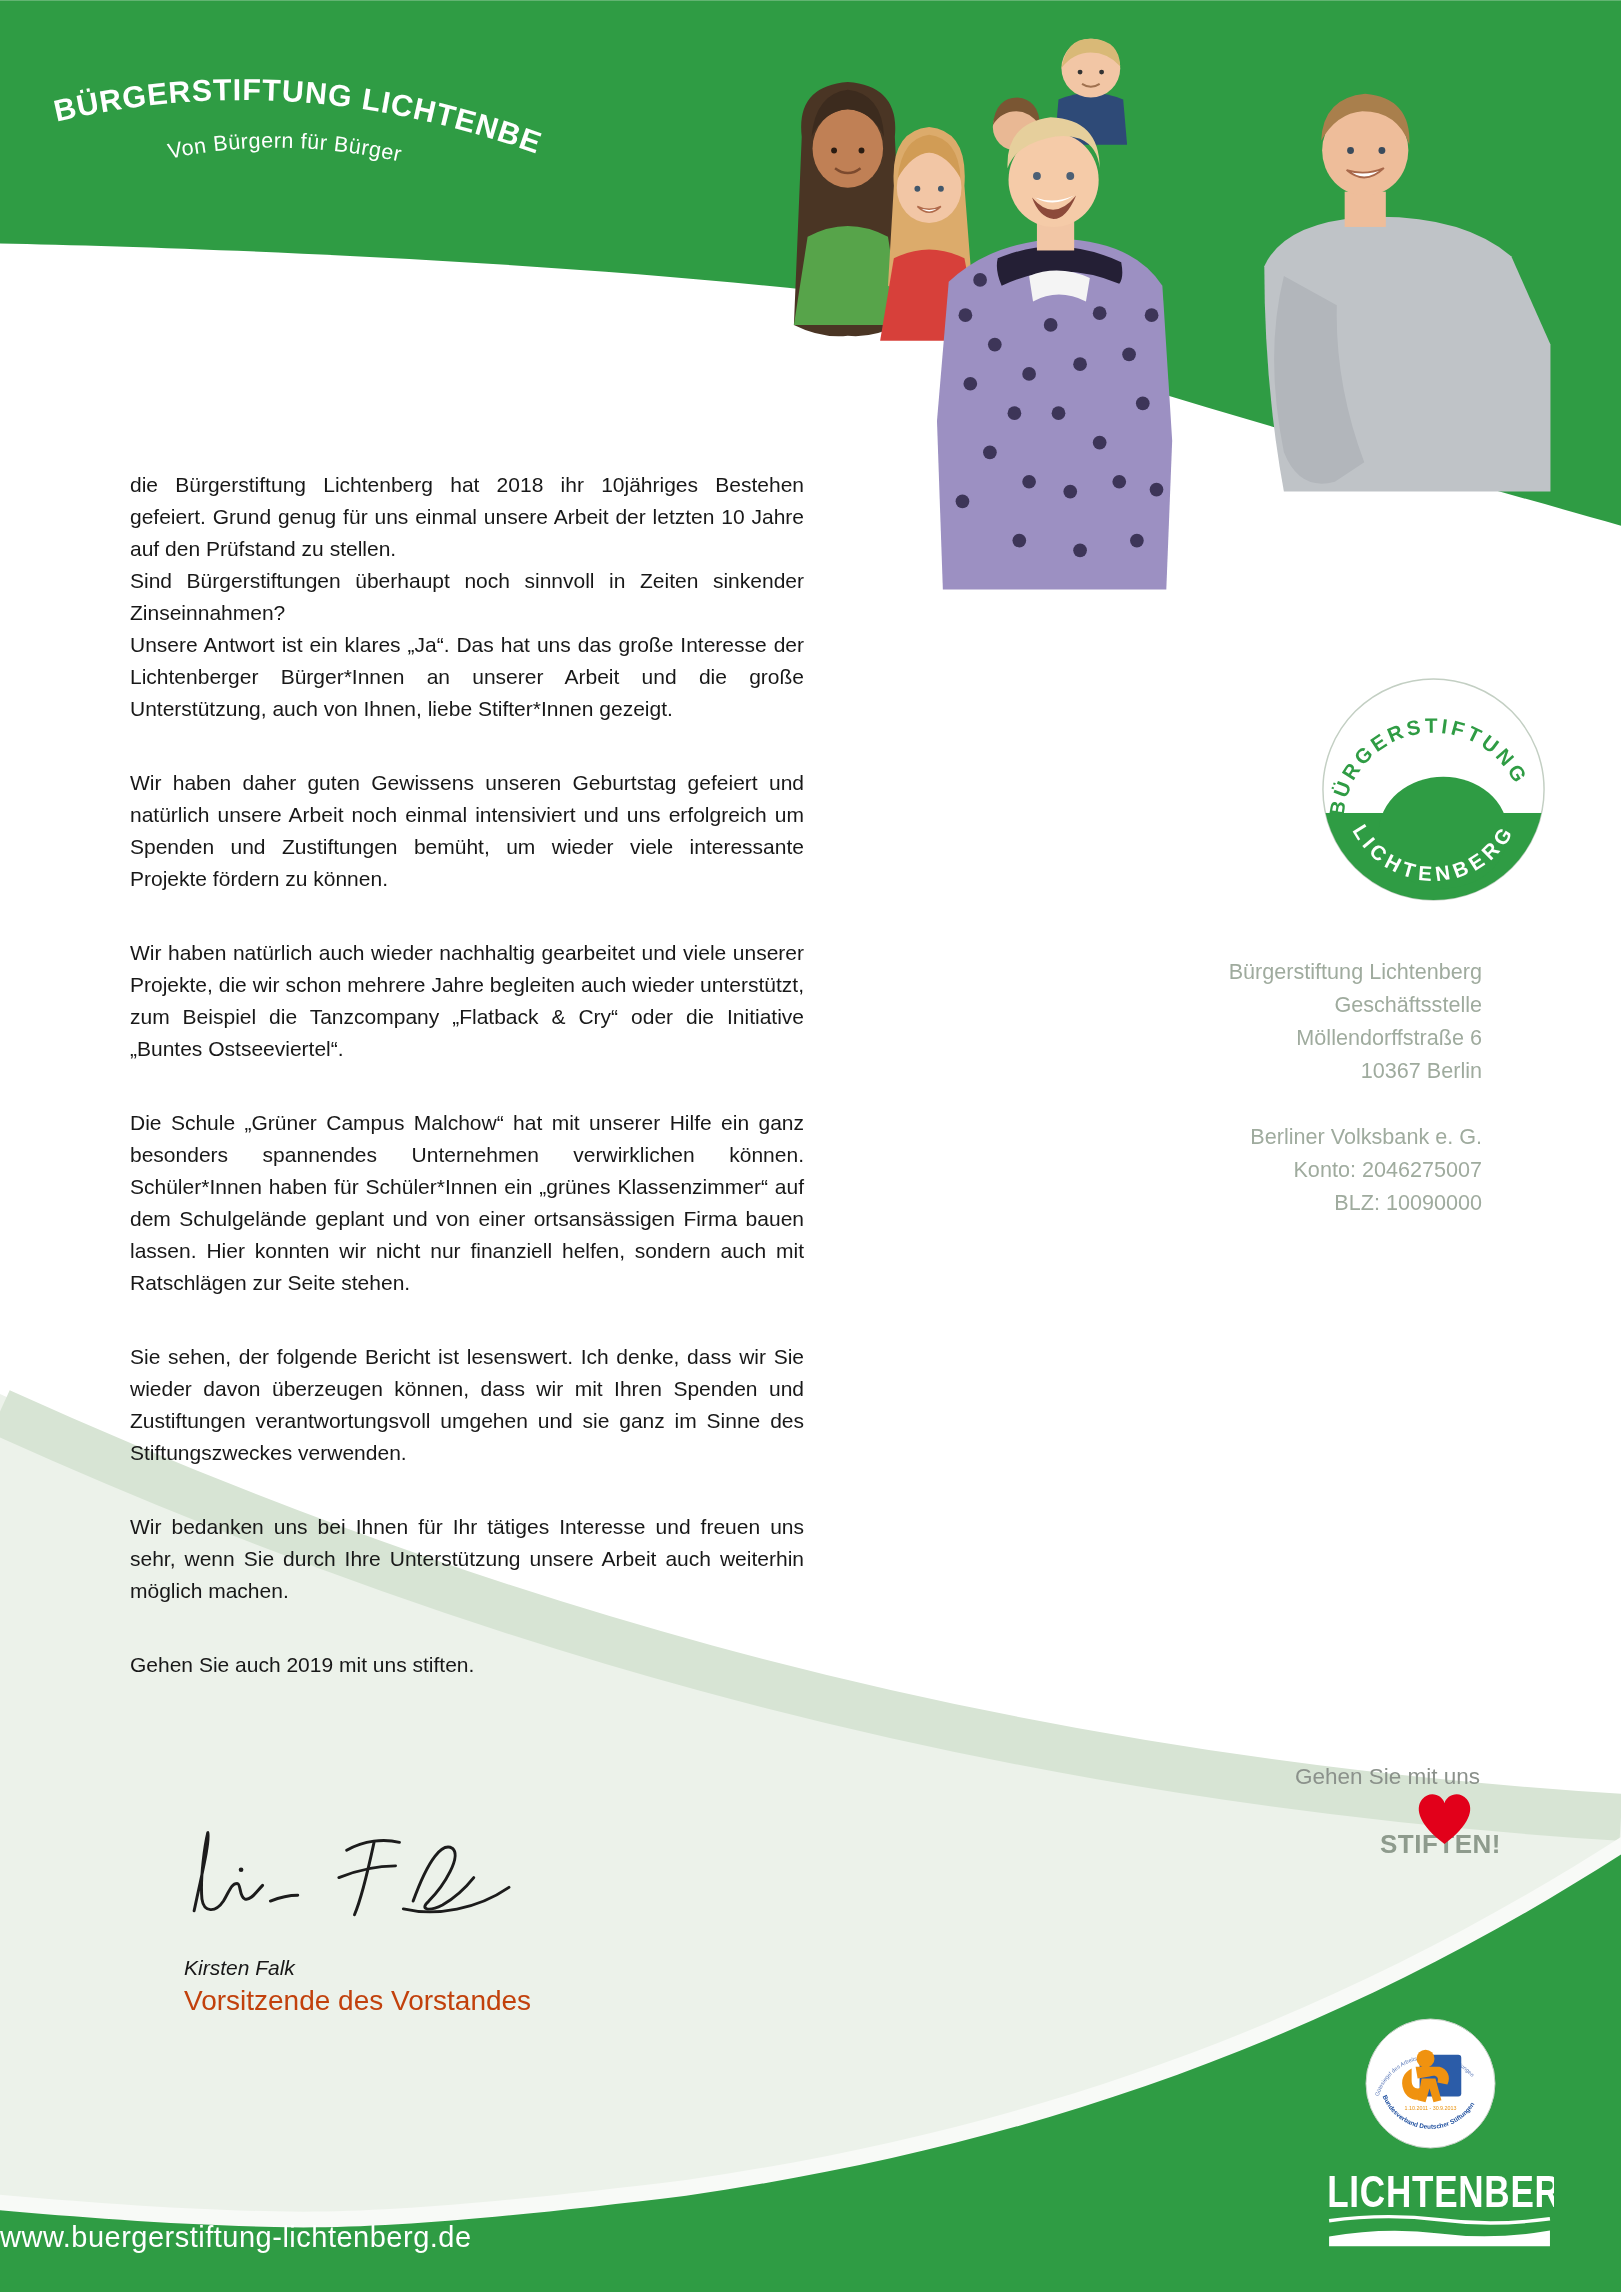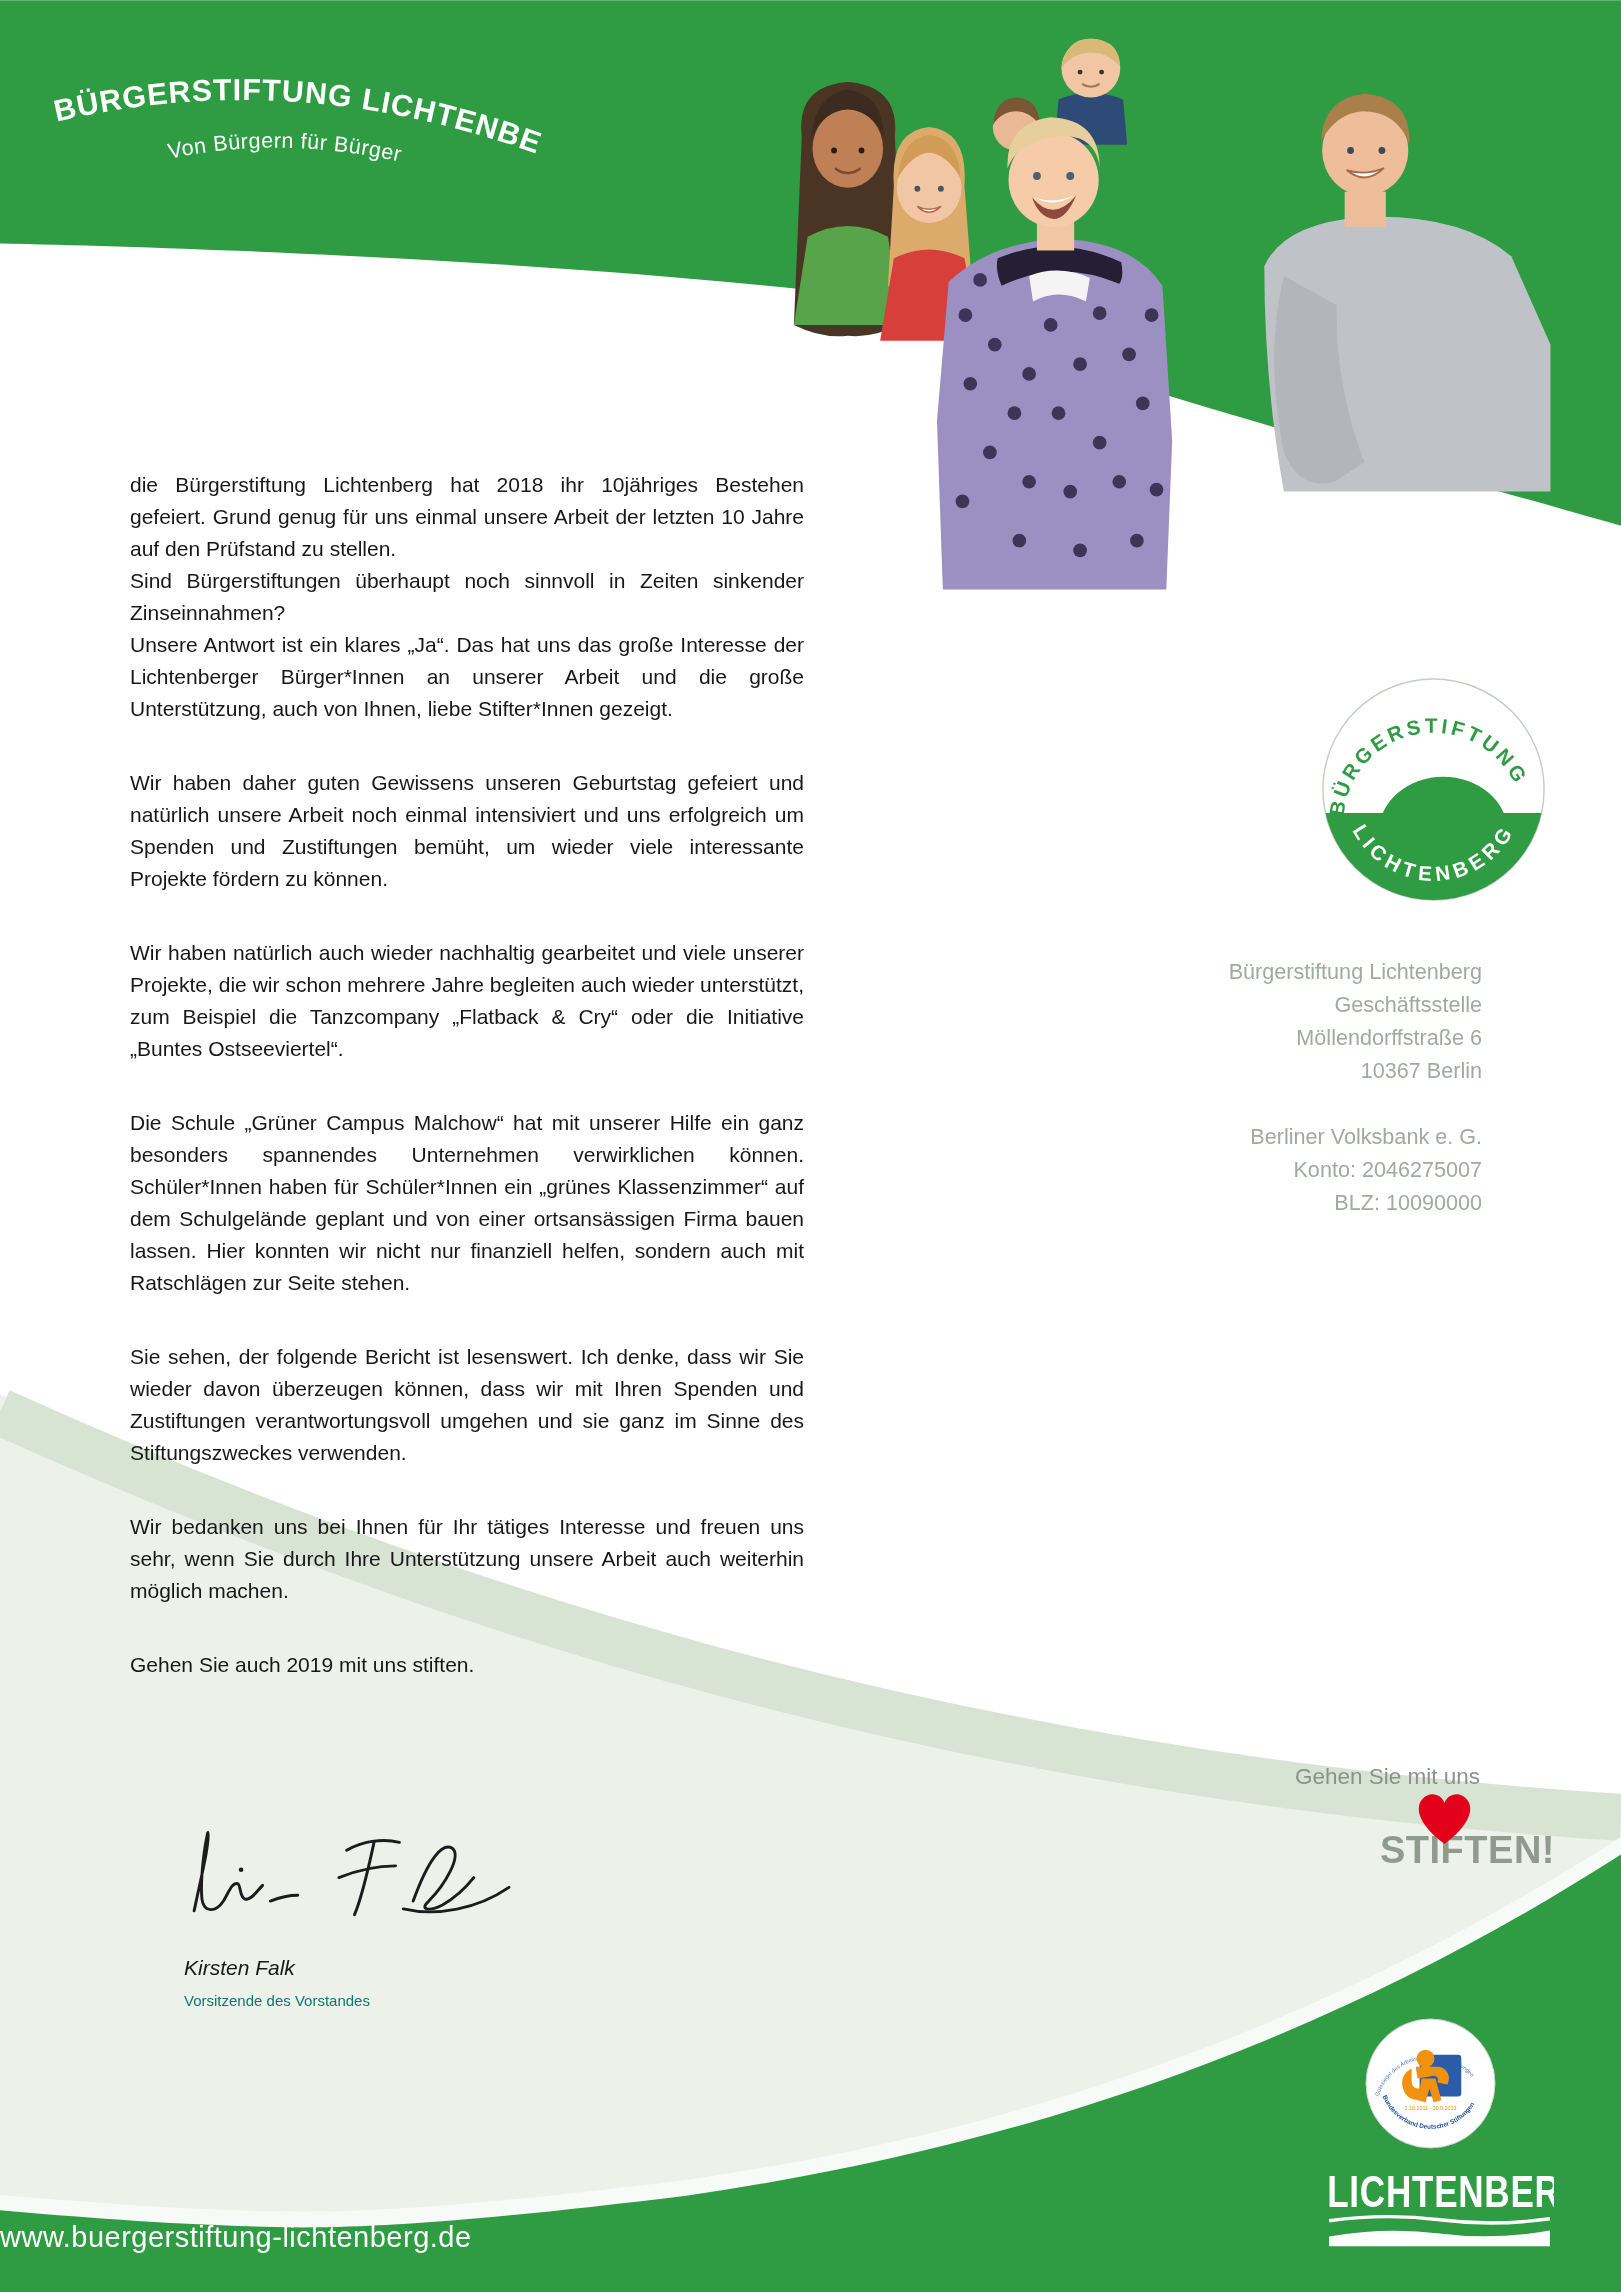--- a/index.html
+++ b/index.html
@@ -25,26 +25,26 @@
     font-size:21.6px;line-height:33px;color:#9fab9e;
   }
   .contact .cblock{margin:0 0 33px 0;}
   .contact .cblock:last-child{margin-bottom:0;}
   .donate-lead{
     left:1127px;top:1764px;width:353px;text-align:right;z-index:4;
     font-size:22.5px;color:#8b918b;
   }
   .heart{left:1412px;top:1786px;z-index:6}
   .stiften{
-    left:1380px;top:1829px;z-index:5;font-size:38px;font-weight:bold;
+    left:1380px;top:1829px;z-index:5;font-size:26px;font-weight:bold;
     letter-spacing:0.5px;color:#8e9b8d;
   }
   .signature{left:172px;top:1815px;z-index:3}
   .sig-name{left:184px;top:1952px;z-index:3;font-size:21px;color:#181818;line-height:32px;font-style:italic;}
-  .sig-role{left:184px;top:1985px;z-index:3;font-size:15px;color:#0f766e;line-height:32px;}
+  .sig-role{left:184px;top:1985px;z-index:3;font-size:28px;color:#c2410c;line-height:32px;}
   .badge{left:1364px;top:2017px;z-index:4}
   .district{left:1327px;top:2168px;z-index:4}
   .footer-url{
     left:0;top:2221px;width:1621px;text-align:left;z-index:5;
     font-size:29px;color:#ffffff;letter-spacing:0.5px;
   }
 </style>
 </head>
 <body>
 

